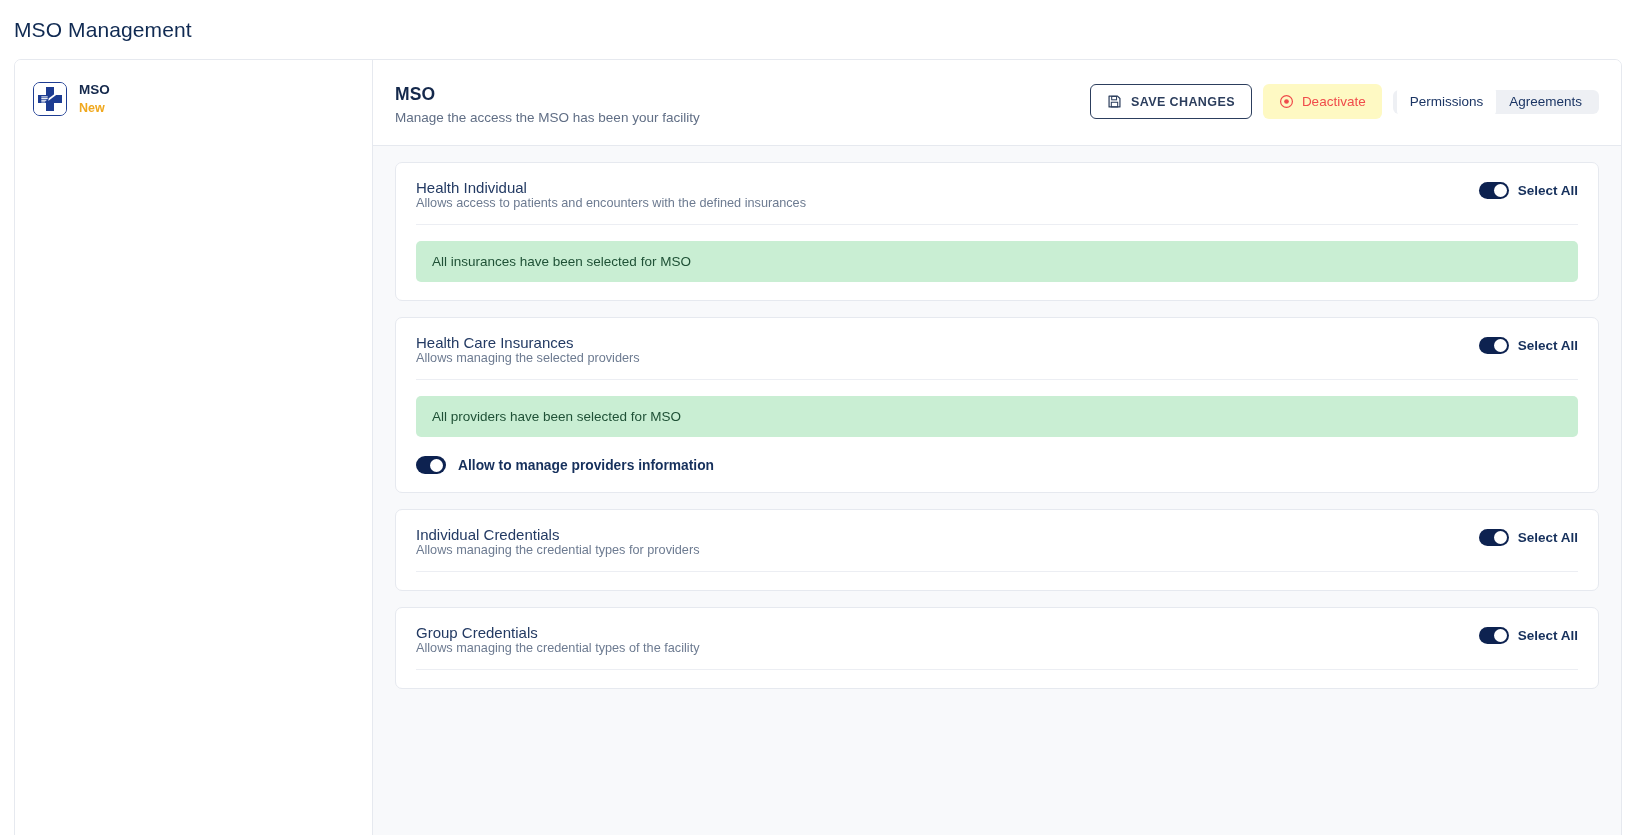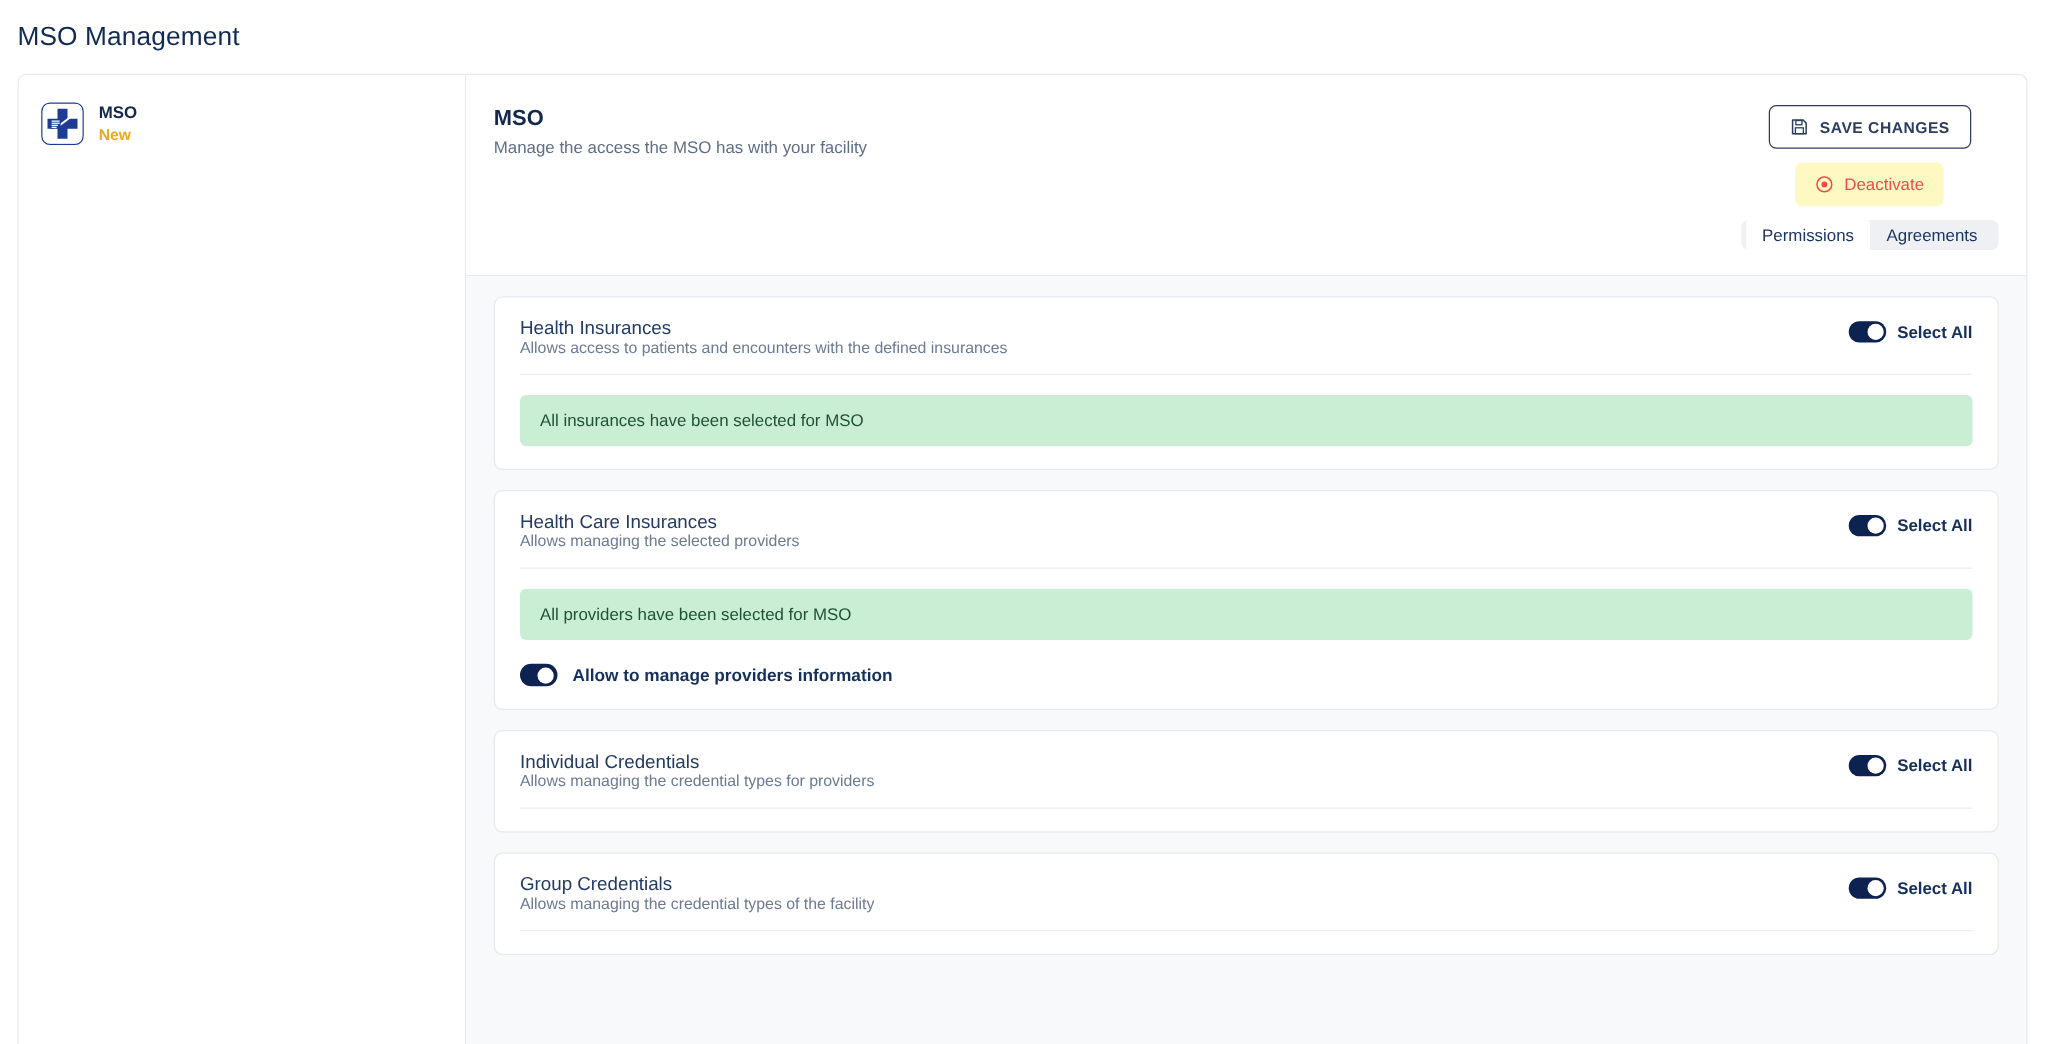--- a/index.html
+++ b/index.html
@@ -99,21 +99,20 @@
     font-size: 13.5px;
     color: #606e85;
     margin-top: 5px;
   }
 
   .header-actions {
     display: flex;
     align-items: center;
     gap: 11px;
     padding-top: 2px;
-    flex-direction: column;
   }
 
   .btn-save {
     display: flex;
     align-items: center;
     gap: 9px;
     height: 35px;
     padding: 0 16px;
     background: #ffffff;
     border: 1.3px solid #2c3e5d;
@@ -298,21 +297,21 @@
         <div class="mso-entry-status">New</div>
       </div>
     </div>
   </div>
 
   <div class="content">
 
     <div class="content-header">
       <div class="header-left">
         <div class="header-title">MSO</div>
-        <div class="header-sub">Manage the access the MSO has with your facility</div>
+        <div class="header-sub">Manage the access the MSO has been your facility</div>
       </div>
 
       <div class="header-actions">
 
         <button class="btn-save">
           <span>
             <svg width="15" height="15" viewBox="0 0 16 16">
               <path d="M2.2 2.2 H11.2 L13.8 4.8 V13.8 H2.2 Z" fill="none" stroke="#2c3e5d" stroke-width="1.3" stroke-linejoin="round"></path>
               <rect x="5" y="2.6" width="5.2" height="3.6" fill="none" stroke="#2c3e5d" stroke-width="1.1"></rect>
               <rect x="4.6" y="8.8" width="6.8" height="5" fill="none" stroke="#2c3e5d" stroke-width="1.1"></rect>
@@ -337,21 +336,21 @@
         </div>
 
       </div>
     </div>
 
     <div class="body-scroll">
 
       <div class="perm-card">
         <div class="perm-card-top">
           <div>
-            <div class="perm-title">Health Insurances</div>
+            <div class="perm-title">Health Individual</div>
             <div class="perm-desc">Allows access to patients and encounters with the defined insurances</div>
           </div>
           <div class="select-all">
             <div class="toggle">
                 <div class="knob"></div>
               </div>
             <div class="select-all-label">Select All</div>
           </div>
         </div>
         <div class="notice">All insurances have been selected for MSO</div>

